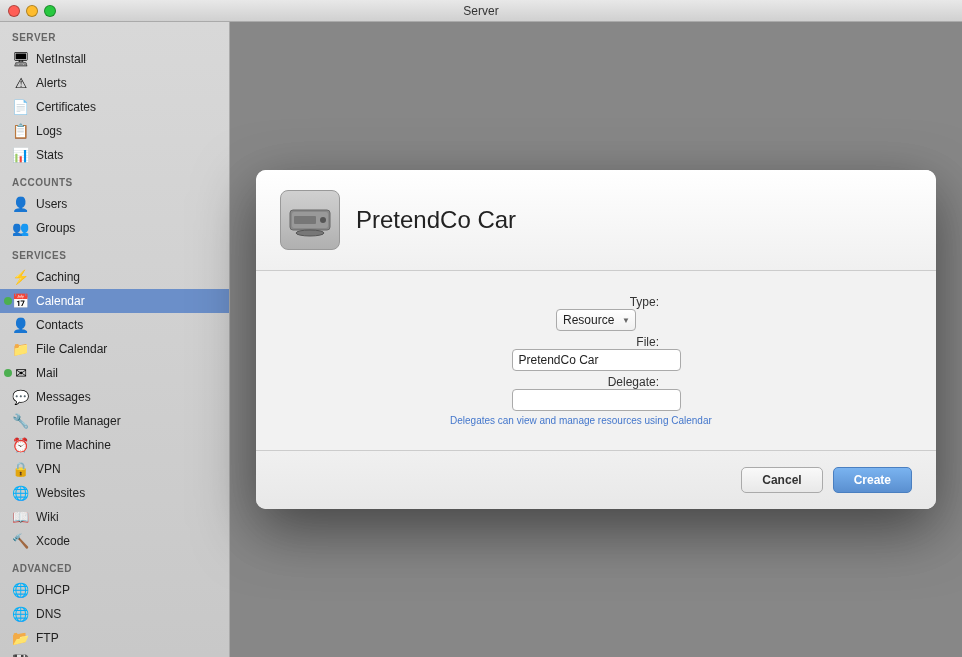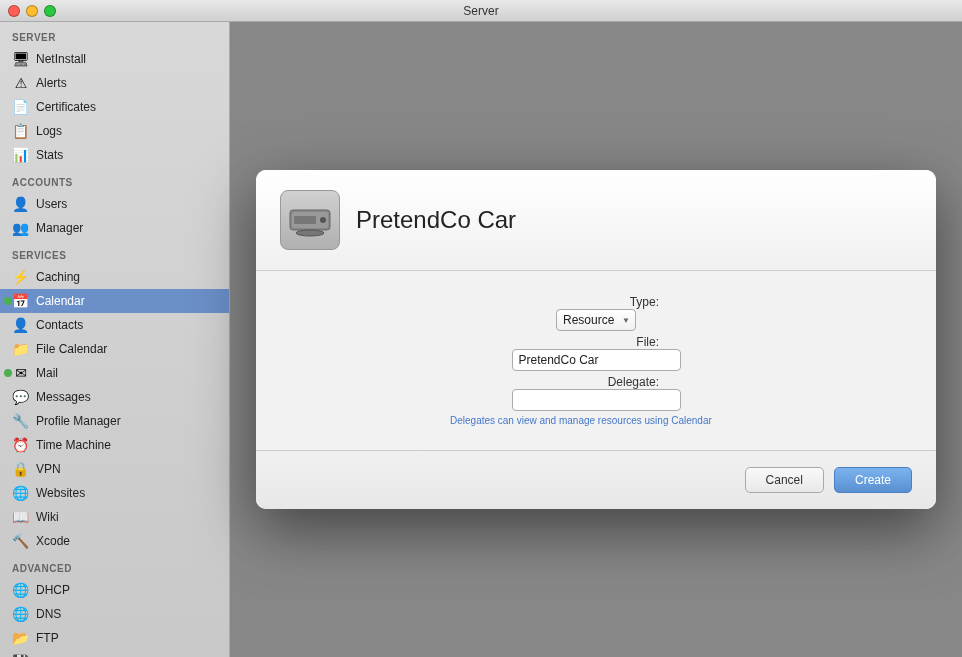--- a/index.html
+++ b/index.html
@@ -242,21 +242,21 @@
       border-top: 1px solid #ccc;
       background: linear-gradient(to bottom, #f0f0f0, #e8e8e8);
     }
 
     .btn {
       padding: 5px 20px;
       border-radius: 5px;
       font-size: 12px;
       cursor: pointer;
       border: 1px solid #aaa;
-      font-weight: 400;
+      font-weight: 700;
     }
 
     .btn-cancel {
       background: linear-gradient(to bottom, #f9f9f9, #e8e8e8);
       color: #333;
     }
 
     .btn-create {
       background: linear-gradient(to bottom, #7ab3f0, #5a8fd0);
       color: white;
@@ -301,21 +301,21 @@
       <span class="sidebar-item-label">Stats</span>
     </div>
 
     <div class="sidebar-section-header">ACCOUNTS</div>
     <div class="sidebar-item">
       <div class="sidebar-item-icon">👤</div>
       <span class="sidebar-item-label">Users</span>
     </div>
     <div class="sidebar-item">
       <div class="sidebar-item-icon">👥</div>
-      <span class="sidebar-item-label">Manager</span>
+      <span class="sidebar-item-label">Groups</span>
     </div>
 
     <div class="sidebar-section-header">SERVICES</div>
     <div class="sidebar-item">
       <div class="sidebar-item-icon">⚡</div>
       <span class="sidebar-item-label">Caching</span>
     </div>
     <div class="sidebar-item active">
       <div class="sidebar-dot"></div>
       <div class="sidebar-item-icon">📅</div>

